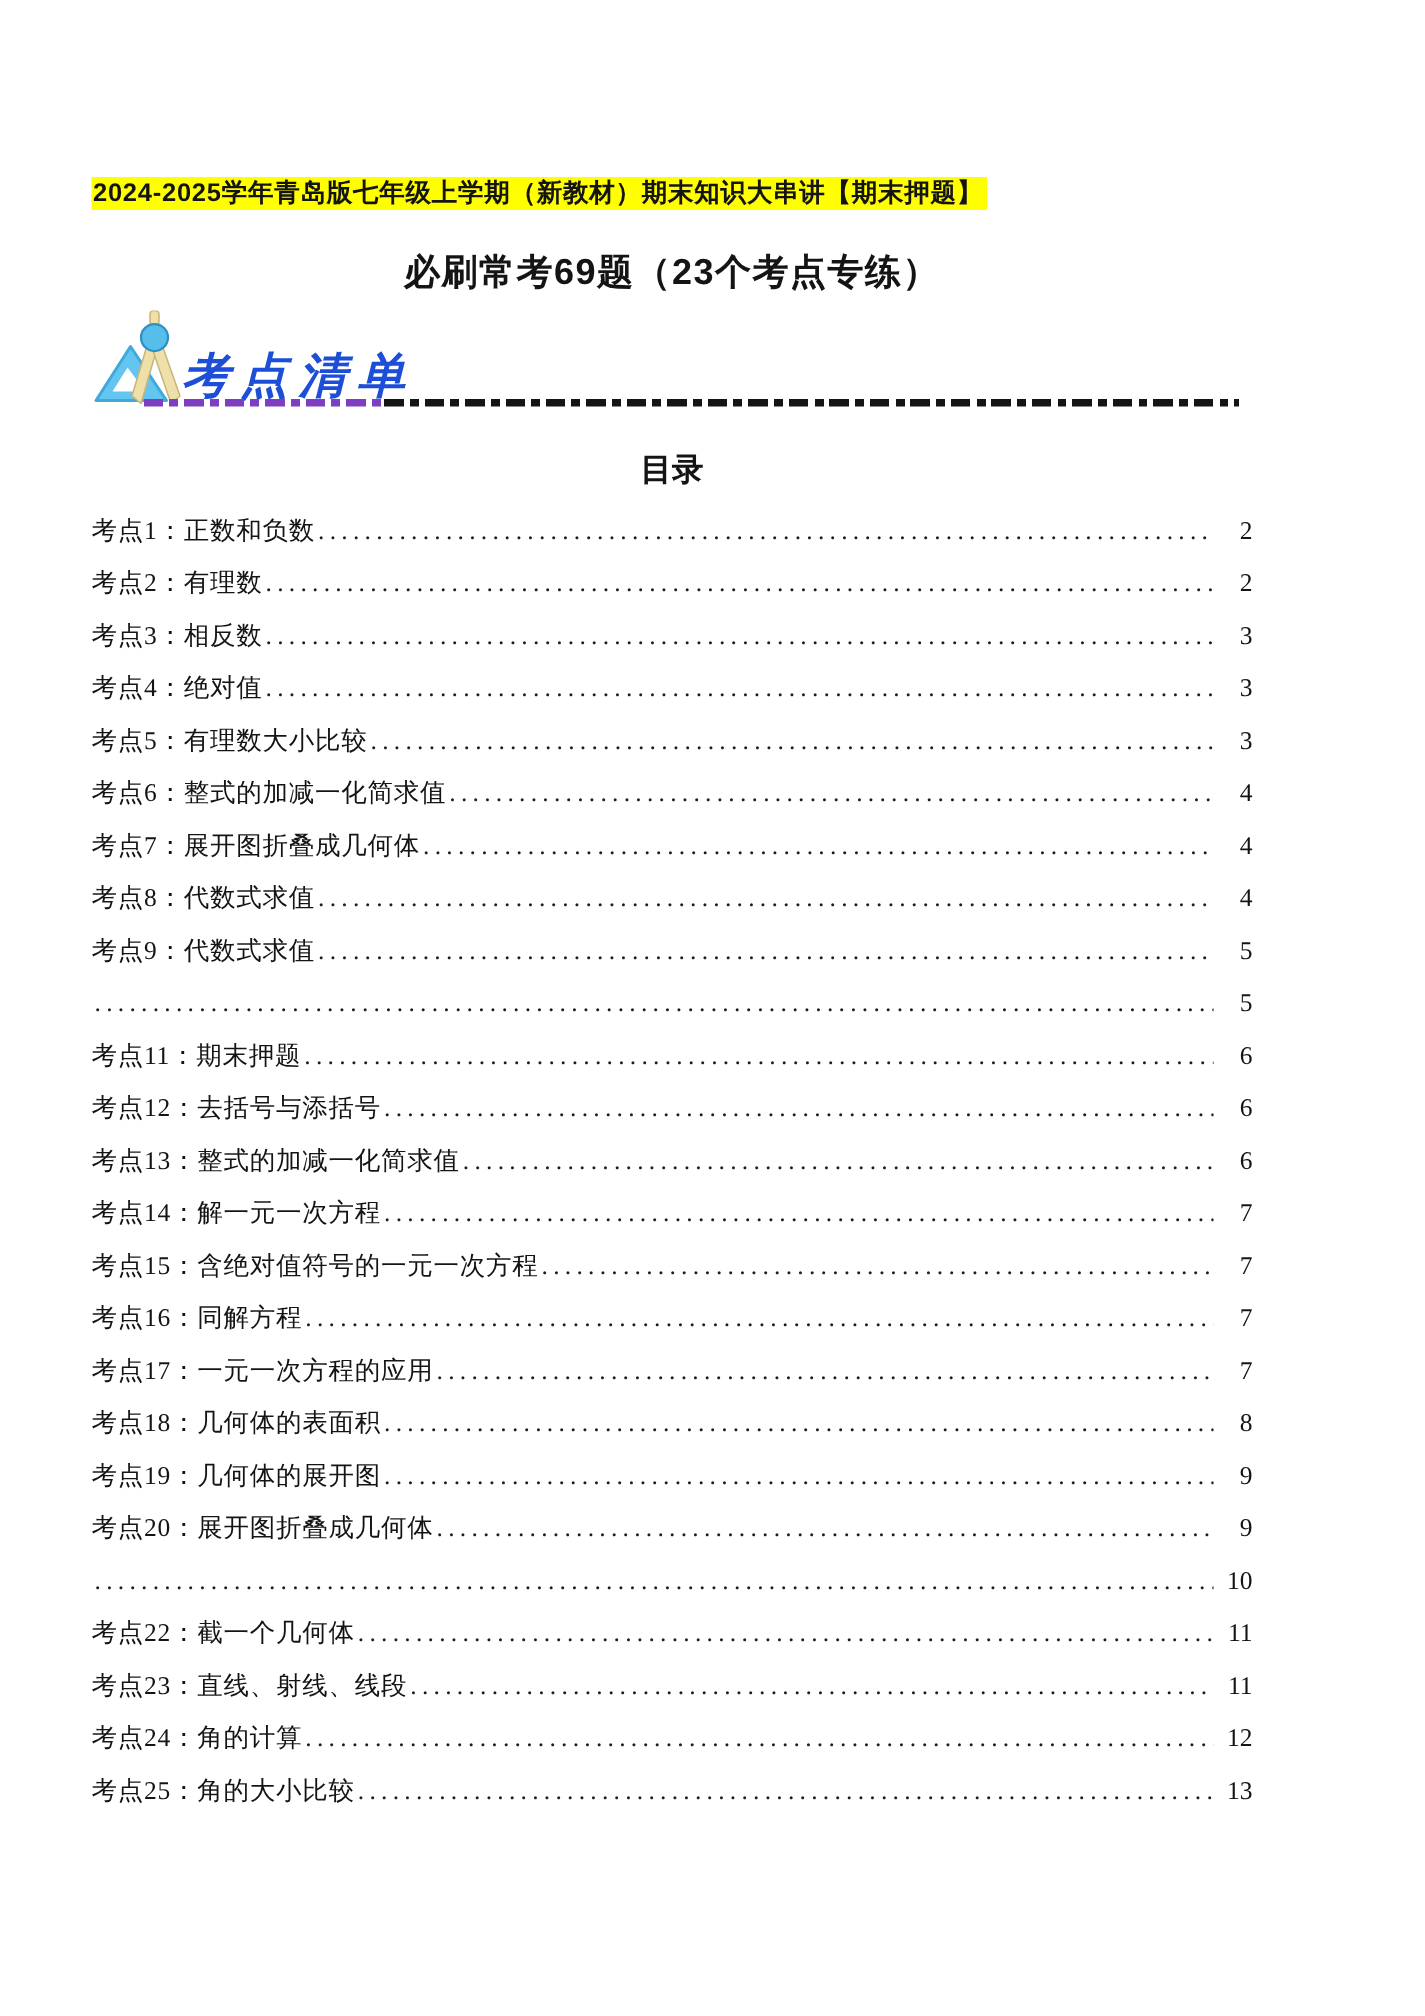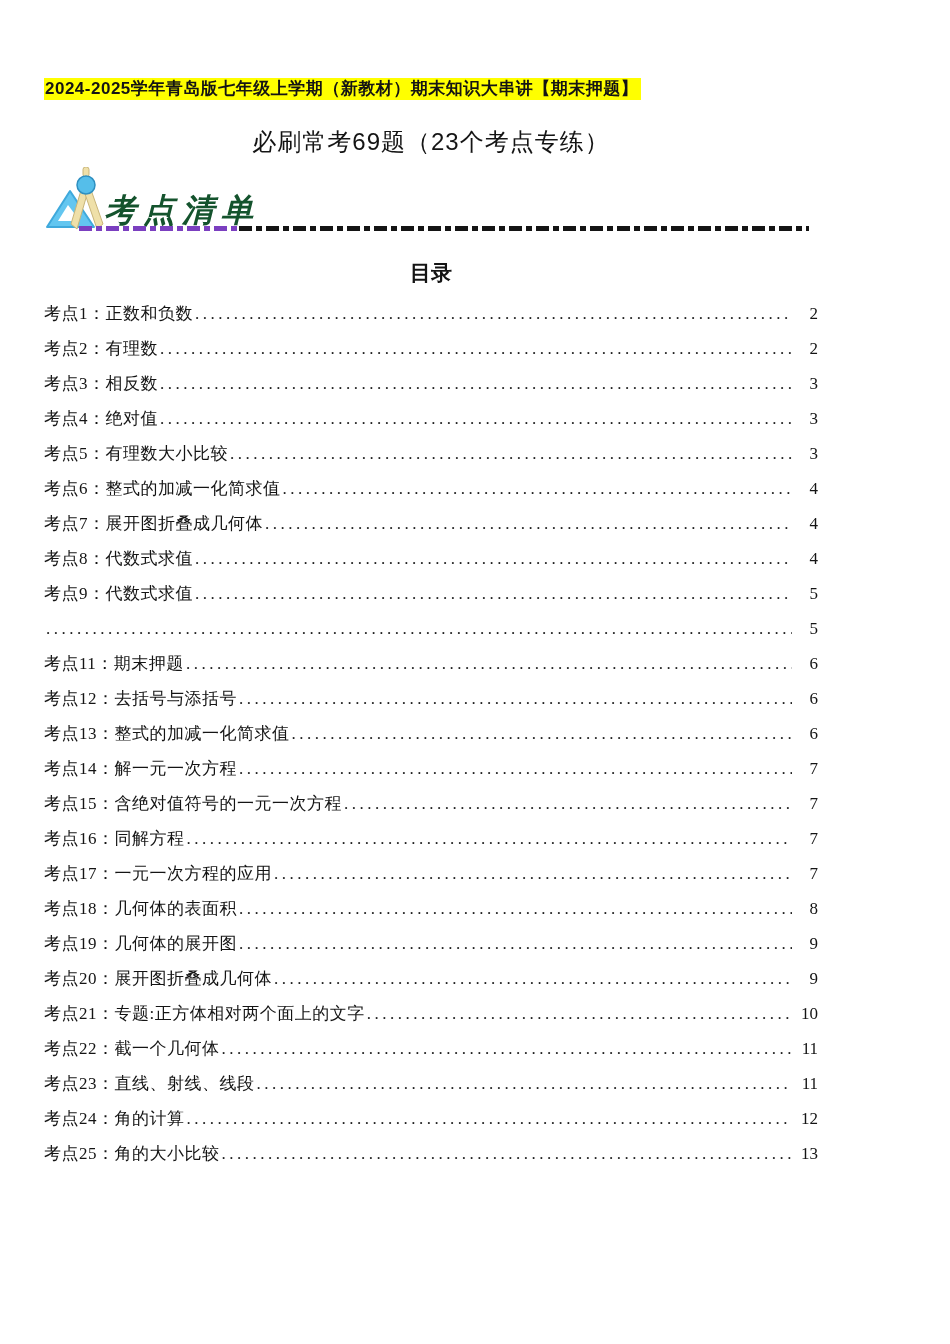--- a/index.html
+++ b/index.html
@@ -5,42 +5,42 @@
   html, body { margin: 0; padding: 0; }
   body {
     width: 950px; height: 1344px;
     background: #ffffff;
     color: #141414;
     font-family: "Liberation Serif", "DejaVu Serif", serif;
     overflow: hidden;
   }
   .page {
     position: relative;
-    margin: 0 44px;
+    margin: 0 61px;
     width: 774px;
-    padding-top: 76px;
+    padding-top: 116px;
   }
   
   .doc-header {
     font-family: "Liberation Sans", "DejaVu Sans", sans-serif;
     font-weight: bold;
     font-size: 17px;
     line-height: 25px;
     letter-spacing: 0.5px;
   }
   .doc-header .hl {
     background: #FFFF00;
     padding: 1px 3px 2px 1px;
   }
   
   .doc-title {
     margin: 26px 0 0 0;
     text-align: center;
     font-family: "Liberation Sans", "DejaVu Sans", sans-serif;
-    font-weight: normal;
+    font-weight: bold;
     font-size: 24px;
     letter-spacing: 1px;
     line-height: 30px;
   }
   
   .banner {
     position: relative;
     height: 64px;
     margin-top: 10px;
   }
@@ -52,21 +52,21 @@
   .banner-title {
     position: absolute;
     left: 60px;
     bottom: 5px;
     font-family: "DejaVu Serif", "Liberation Serif", serif;
     font-weight: bold;
     font-style: italic;
     font-size: 32px;
     line-height: 1;
     letter-spacing: 7px;
-    color: #14532d;
+    color: #1d4ed8;
     white-space: nowrap;
   }
   .banner-line {
     position: absolute;
     bottom: 0;
     height: 5px;
   }
   .banner-line.purple {
     left: 35px; width: 160px;
     background: repeating-linear-gradient(to right,
@@ -243,21 +243,20 @@
         <span class="toc-label">考点19：几何体的展开图</span>
         <span class="toc-leader">........................................................................................................................................................................................</span>
         <span class="toc-page">9</span>
       </div>
       <div class="toc-row">
         <span class="toc-label">考点20：展开图折叠成几何体</span>
         <span class="toc-leader">........................................................................................................................................................................................</span>
         <span class="toc-page">9</span>
       </div>
       <div class="toc-row">
-        <span class="toc-label">考点21：专题:正方体相对两个面上的文字</span>
         <span class="toc-leader">........................................................................................................................................................................................</span>
         <span class="toc-page">10</span>
       </div>
       <div class="toc-row">
         <span class="toc-label">考点22：截一个几何体</span>
         <span class="toc-leader">........................................................................................................................................................................................</span>
         <span class="toc-page">11</span>
       </div>
       <div class="toc-row">
         <span class="toc-label">考点23：直线、射线、线段</span>

